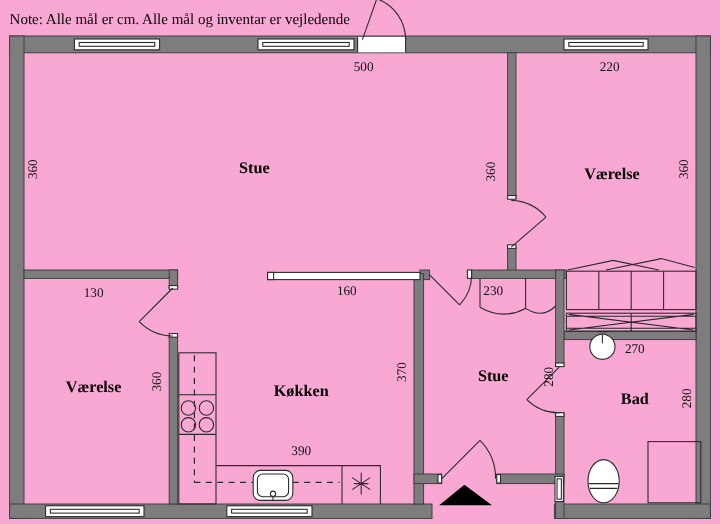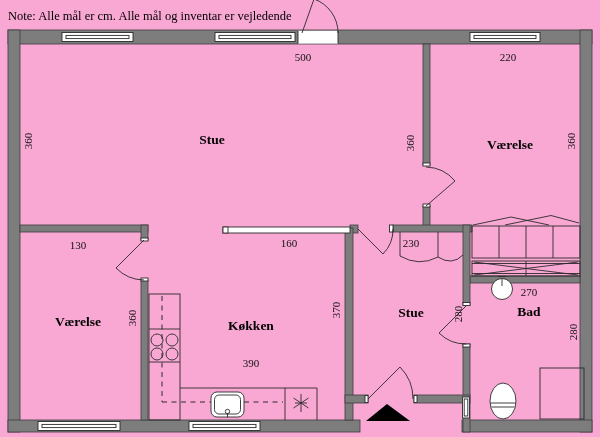--- a/index.html
+++ b/index.html
@@ -162,29 +162,29 @@
     <path d="M387,404 L410,421 L366,421 Z" fill="#000000"></path>
   </svg>
 
   <span class="note">Note: Alle mål er cm. Alle mål og inventar er vejledende</span>
 
   <span class="lbl room" style="left:212px;top:140px">Stue</span>
   <span class="lbl room" style="left:510px;top:145px">Værelse</span>
   <span class="lbl room" style="left:78px;top:322px">Værelse</span>
   <span class="lbl room" style="left:251px;top:326px">Køkken</span>
   <span class="lbl room" style="left:411px;top:313px">Stue</span>
-  <span class="lbl room" style="left:529px;top:312px">Bad</span>
+  <span class="lbl room" style="left:529px;top:332px">Bad</span>
 
   <span class="lbl" style="left:303px;top:57px">500</span>
   <span class="lbl" style="left:508px;top:57px">220</span>
   <span class="lbl rot" style="left:28px;top:141px">360</span>
   <span class="lbl rot" style="left:410px;top:143px">360</span>
   <span class="lbl rot" style="left:571px;top:141px">360</span>
   <span class="lbl" style="left:78px;top:245px">130</span>
   <span class="lbl" style="left:289px;top:243px">160</span>
   <span class="lbl" style="left:411px;top:243px">230</span>
   <span class="lbl" style="left:529px;top:292px">270</span>
   <span class="lbl rot" style="left:132px;top:318px">360</span>
   <span class="lbl rot" style="left:336px;top:310px">370</span>
   <span class="lbl rot" style="left:458px;top:314px">280</span>
   <span class="lbl rot" style="left:573px;top:332px">280</span>
-  <span class="lbl" style="left:251px;top:363px">390</span>
+  <span class="lbl" style="left:251px;top:377px">390</span>
 </div>
 
 </body></html>

